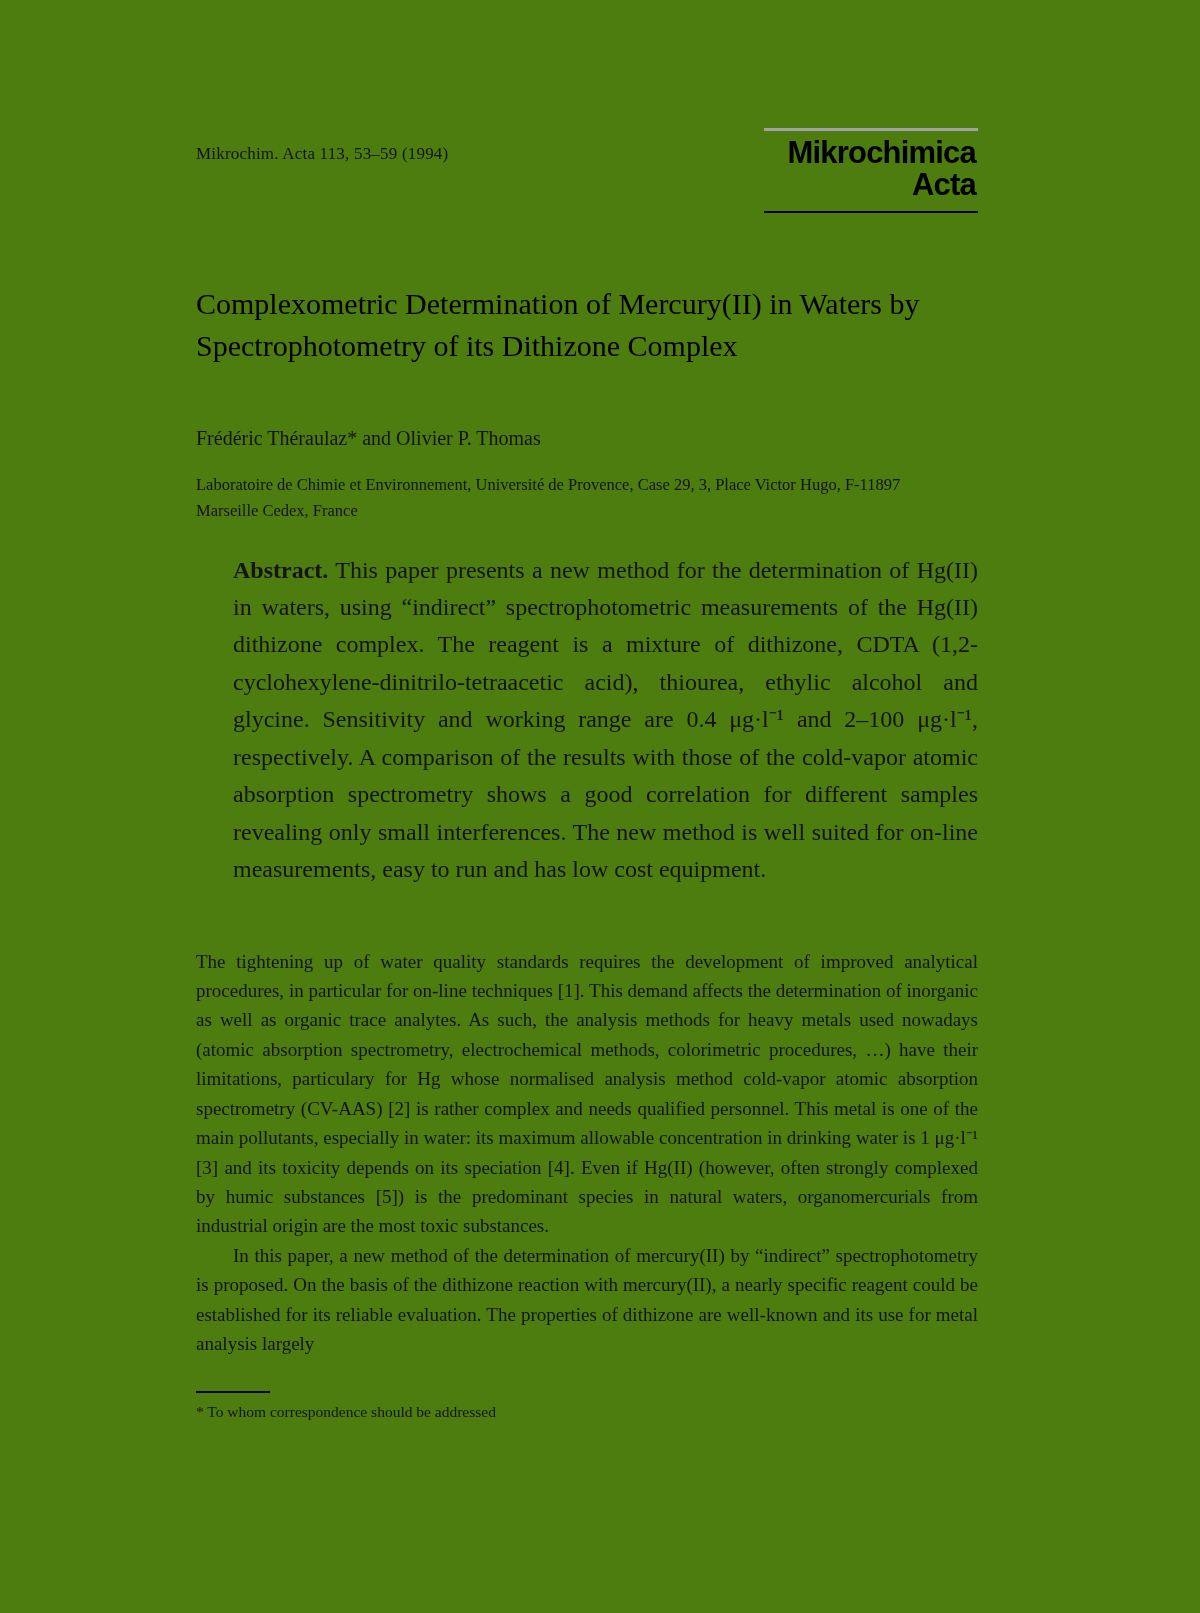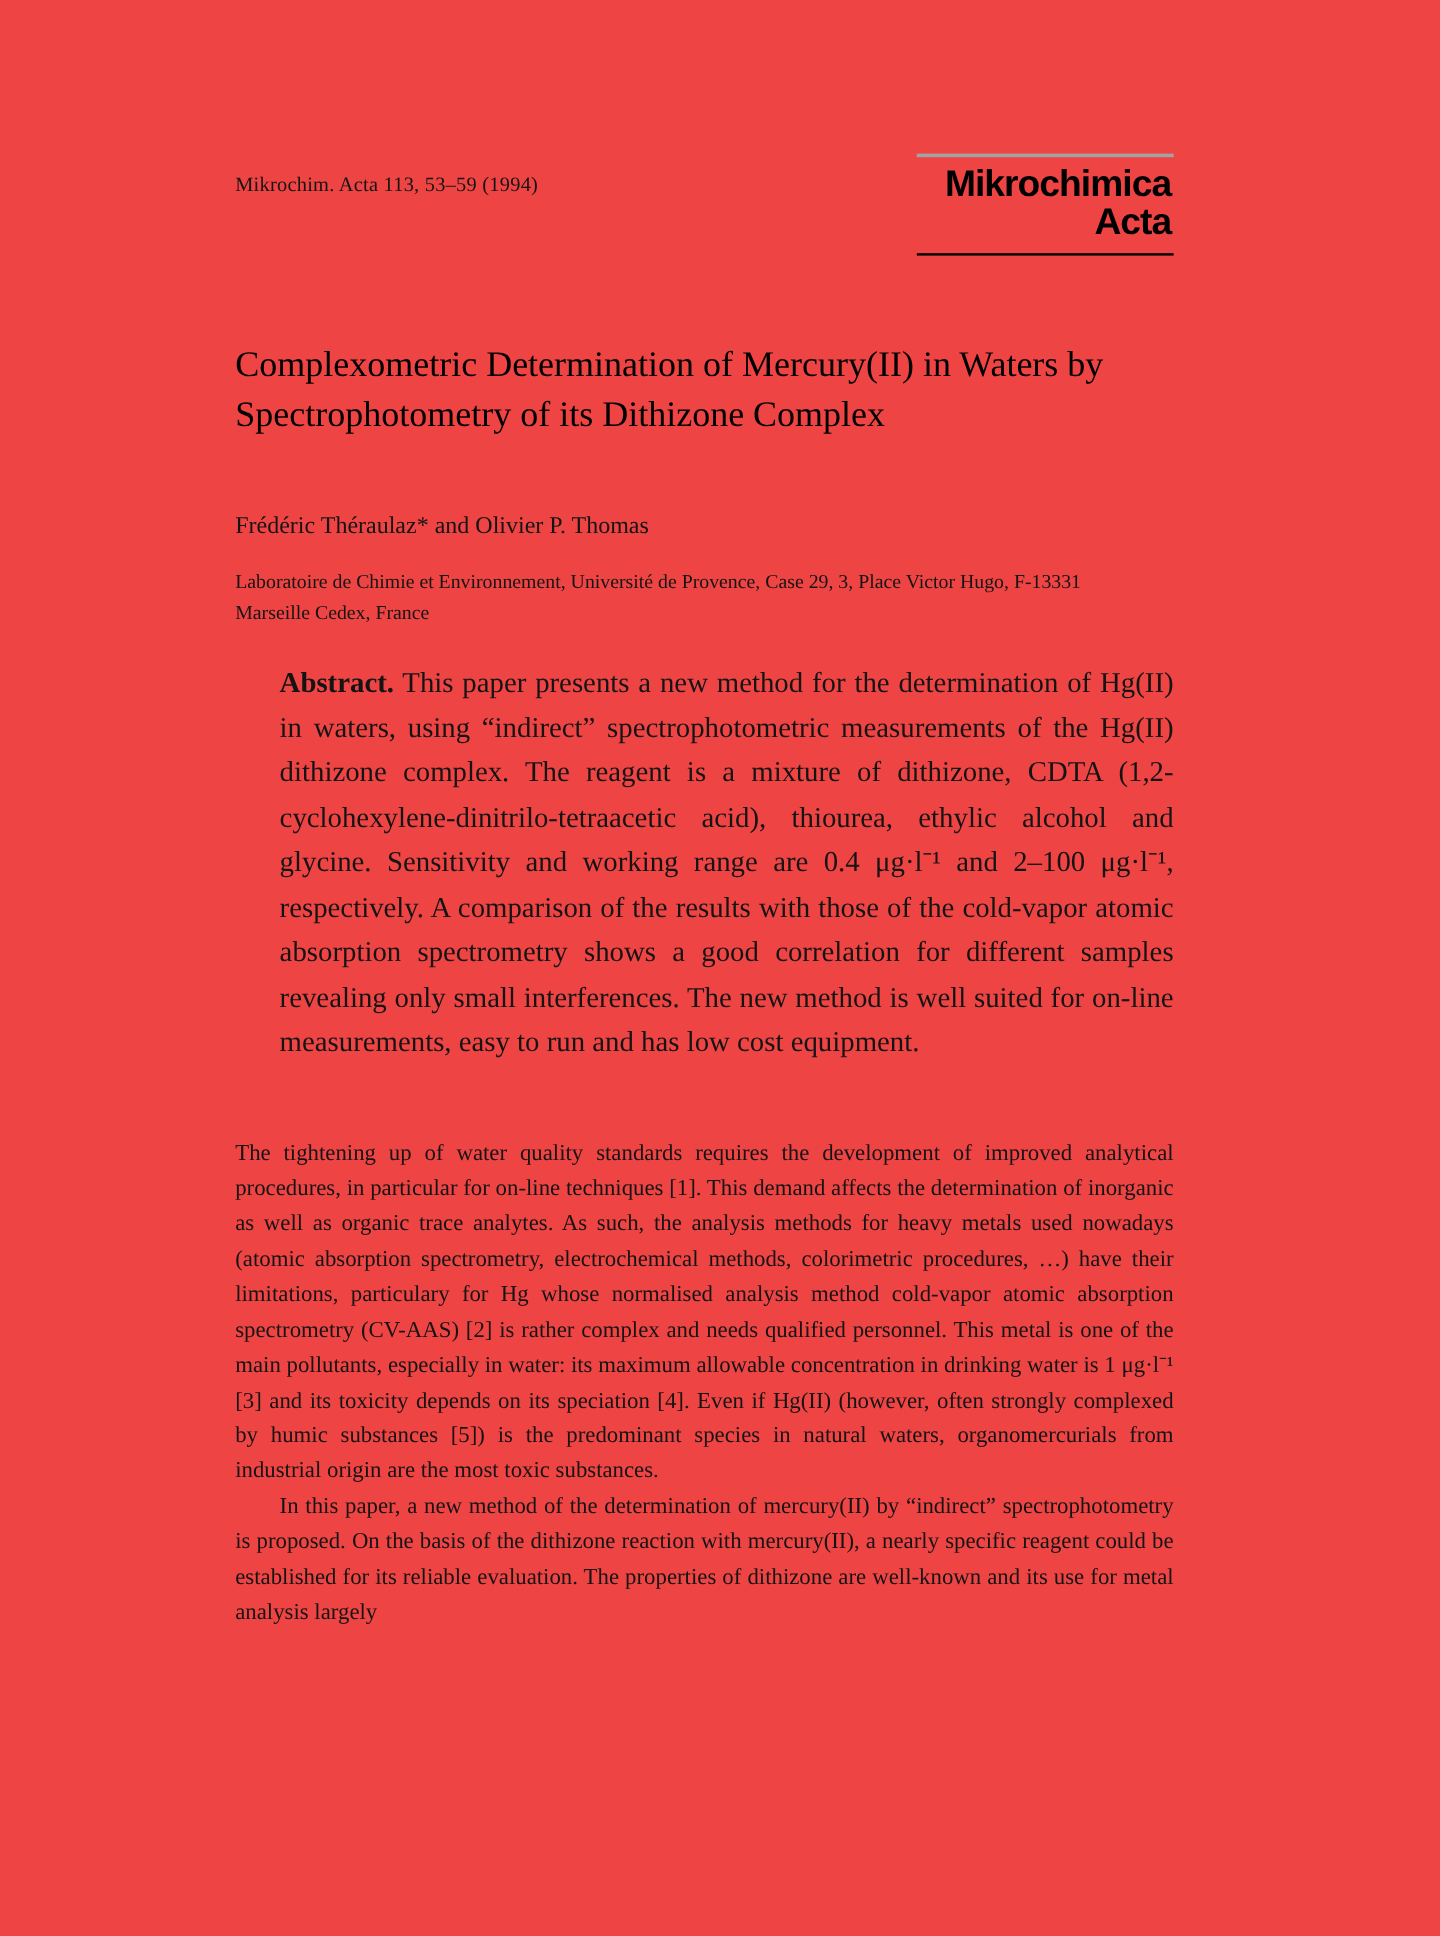--- a/index.html
+++ b/index.html
@@ -1,20 +1,20 @@
 <!DOCTYPE html>
 <html><head>
 <meta charset="utf-8">
 <style>
   html, body { margin: 0; padding: 0; background: #ffffff; }
   .page {
     position: relative;
     width: 1200px;
     height: 1613px;
-    background: #ef4444;
+    background: #4d7c0f;
     font-family: "Liberation Serif", serif;
     color: #141414;
     overflow: hidden;
   }
   .content {
     position: absolute;
     left: 196px;
     top: 128px;
     width: 782px;
   }
@@ -114,25 +114,29 @@
       <div class="logo-block">
         <div class="journal-name">Mikrochimica</div>
         <div class="journal-name">Acta</div>
       </div>
     </div>
 
     <h1 class="title">Complexometric Determination of Mercury(II) in Waters by Spectrophotometry of its Dithizone Complex</h1>
 
     <div class="authors">Frédéric Théraulaz* and Olivier P. Thomas</div>
 
-    <div class="affiliation">Laboratoire de Chimie et Environnement, Université de Provence, Case 29, 3, Place Victor Hugo, F-13331 Marseille Cedex, France</div>
+    <div class="affiliation">Laboratoire de Chimie et Environnement, Université de Provence, Case 29, 3, Place Victor Hugo, F-11897 Marseille Cedex, France</div>
 
     <p class="abstract"><span class="lead">Abstract.</span> <span>This paper presents a new method for the determination of Hg(II) in waters, using “indirect” spectrophotometric measurements of the Hg(II) dithizone complex. The reagent is a mixture of dithizone, CDTA (1,2-cyclohexylene-dinitrilo-tetraacetic acid), thiourea, ethylic alcohol and glycine. Sensitivity and working range are 0.4 μg·l⁻¹ and 2–100 μg·l⁻¹, respectively. A comparison of the results with those of the cold-vapor atomic absorption spectrometry shows a good correlation for different samples revealing only small interferences. The new method is well suited for on-line measurements, easy to run and has low cost equipment.</span></p>
 
 
     <div class="body-text">
       <p>The tightening up of water quality standards requires the development of improved analytical procedures, in particular for on-line techniques [1]. This demand affects the determination of inorganic as well as organic trace analytes. As such, the analysis methods for heavy metals used nowadays (atomic absorption spectrometry, electrochemical methods, colorimetric procedures, …) have their limitations, particulary for Hg whose normalised analysis method cold-vapor atomic absorption spectrometry (CV-AAS) [2] is rather complex and needs qualified personnel. This metal is one of the main pollutants, especially in water: its maximum allowable concentration in drinking water is 1 μg·l⁻¹ [3] and its toxicity depends on its speciation [4]. Even if Hg(II) (however, often strongly complexed by humic substances [5]) is the predominant species in natural waters, organomercurials from industrial origin are the most toxic substances.</p>
       <p class="indented">In this paper, a new method of the determination of mercury(II) by “indirect” spectrophotometry is proposed. On the basis of the dithizone reaction with mercury(II), a nearly specific reagent could be established for its reliable evaluation. The properties of dithizone are well-known and its use for metal analysis largely</p>
     </div>
 
+    <div class="footnote">
+      <hr class="footnote-rule">
+      <div class="footnote-text">*  To whom correspondence should be addressed</div>
+    </div>
 
   </div>
 </div>
 
 </body></html>

